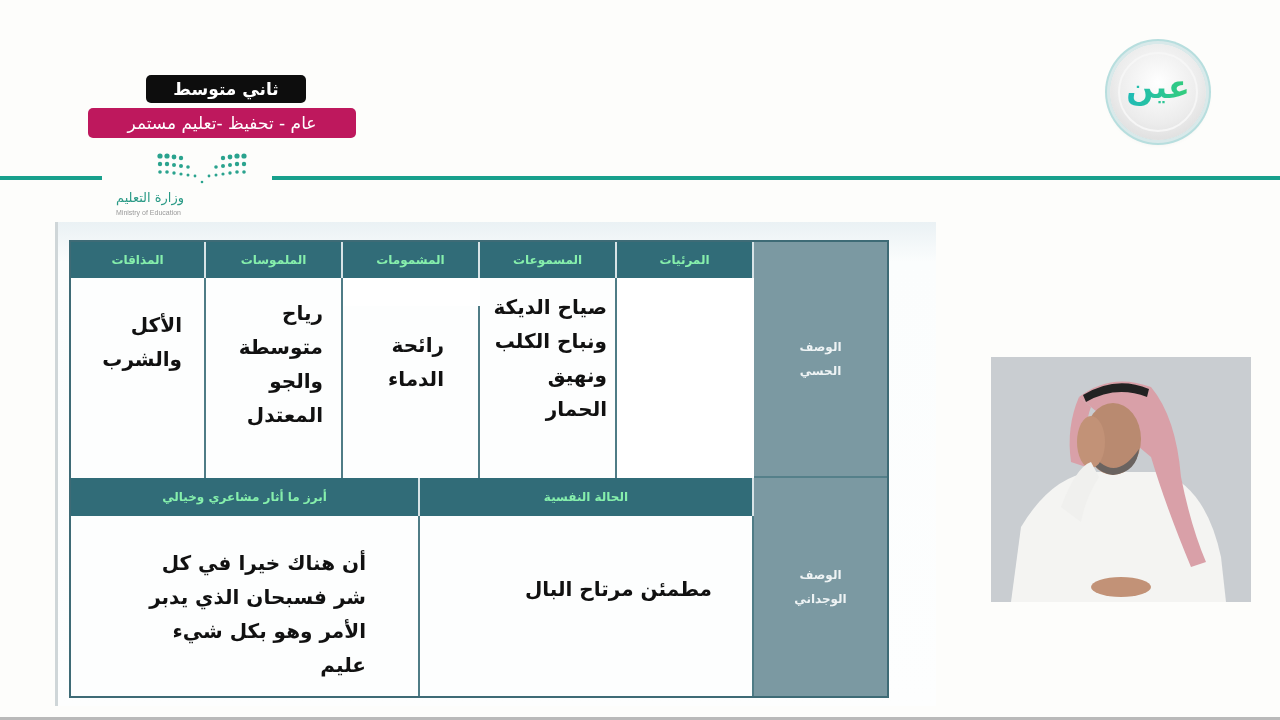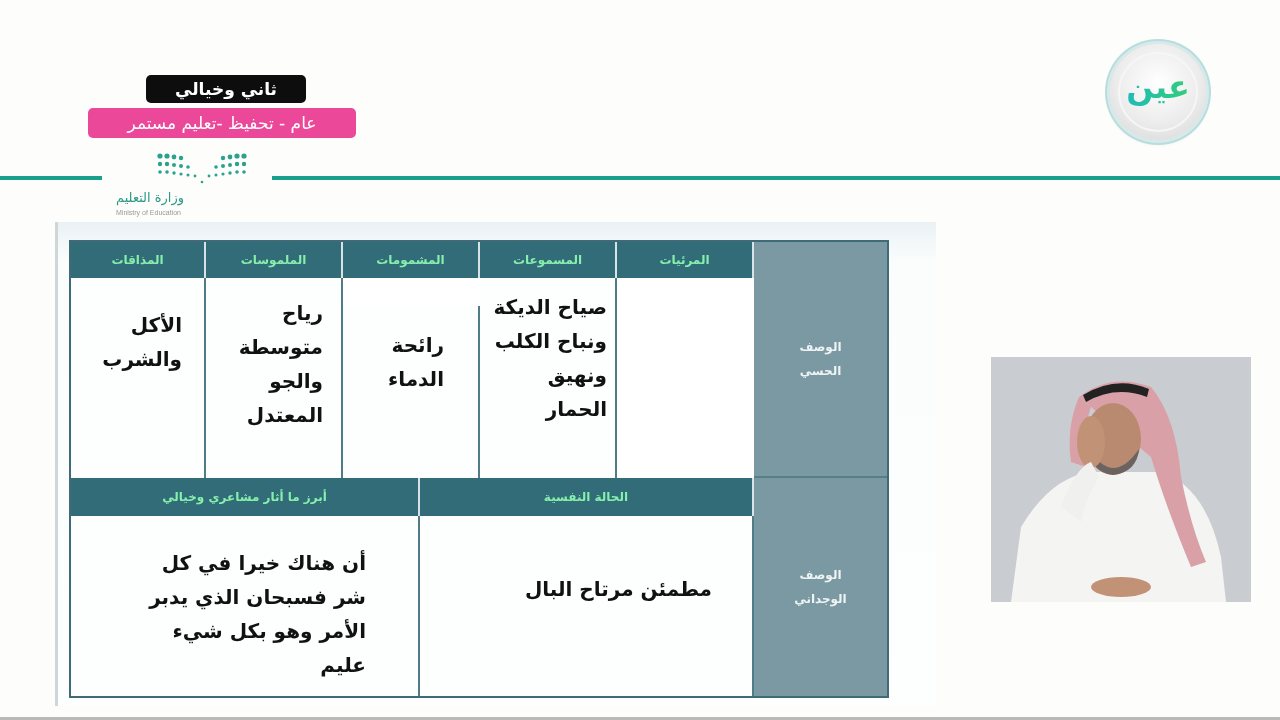--- a/index.html
+++ b/index.html
@@ -9,21 +9,21 @@
     font-family:"DejaVu Sans", sans-serif;
   }
   .grade-badge {
     position:absolute; left:146px; top:75px; width:160px; height:28px;
     background:#0d0d0d; border-radius:5px; color:#fff;
     font-weight:bold; font-size:17px; text-align:center; line-height:28px;
     direction:rtl;
   }
   .track-badge {
     position:absolute; left:88px; top:108px; width:268px; height:30px;
-    background:#ec4899; border-radius:5px; color:#fff;
+    background:#be185d; border-radius:5px; color:#fff;
     font-size:17px; text-align:center; line-height:30px; direction:rtl;
   }
   .teal-line {
     position:absolute; height:4px; background:#18a08c; top:176px;
   }
   .moe-logo { position:absolute; left:108px; top:152px; width:100px; height:70px; }
   .moe-dots { position:absolute; left:48px; top:0; }
   .moe-ar {
     position:absolute; left:8px; top:38px; font-size:13px; color:#2a9a86;
     direction:rtl; white-space:nowrap;
@@ -76,21 +76,21 @@
     position:absolute; left:991px; top:357px; width:260px; height:245px;
     background:#c8ccd0; overflow:hidden;
   }
   .bottom-rule {
     position:absolute; left:0; top:717px; width:1280px; height:3px; background:#b9b9b9;
   }
 </style>
 </head>
 <body>
 
-<div class="grade-badge">ثاني وخيالي</div>
+<div class="grade-badge">ثاني متوسط</div>
 <div class="track-badge">عام - تحفيظ -تعليم مستمر</div>
 
 <div class="teal-line" style="left:0;width:102px;"></div>
 <div class="teal-line" style="left:272px;width:1008px;"></div>
 
 <div class="moe-logo">
   <svg class="moe-dots" width="92" height="34" viewBox="0 0 92 34">
     <g fill="#2aa38e">
       <circle cx="4" cy="4" r="2.6"></circle>
         <circle cx="11" cy="4" r="2.6"></circle>

